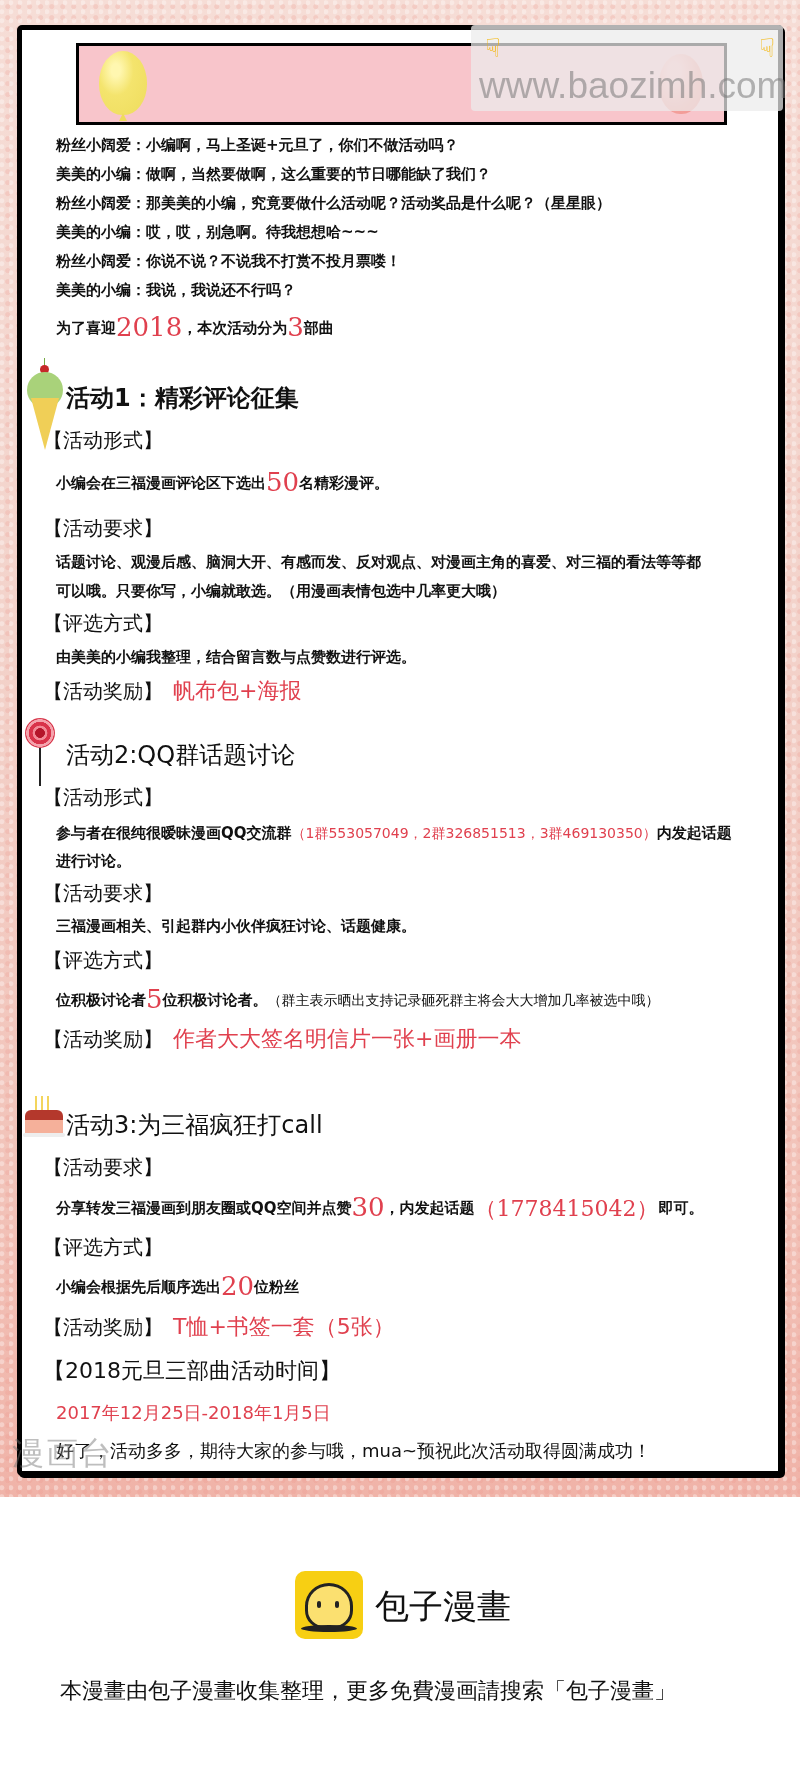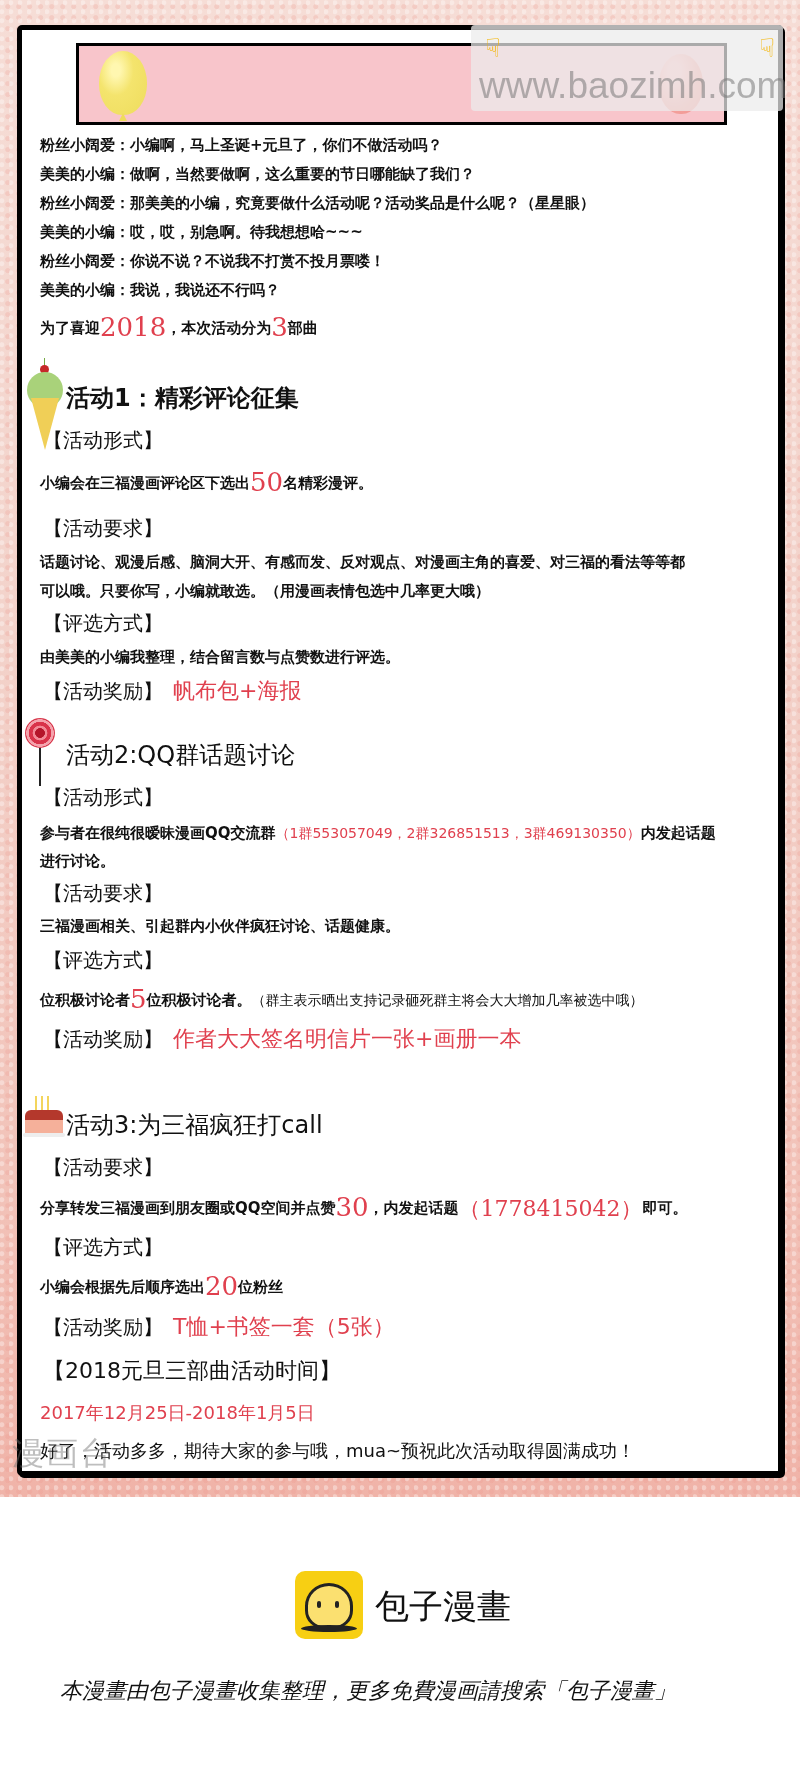--- a/index.html
+++ b/index.html
@@ -59,20 +59,21 @@
     position: absolute; left: 60px; top: 2px; font-size: 28px; color: rgba(120,120,120,0.55);
     letter-spacing: 4px; white-space: nowrap;
   }
   .wm-top .line2 {
     position: absolute; left: 8px; top: 36px; font-size: 37px; color: rgba(120,120,120,0.55);
     white-space: nowrap; font-family: "Liberation Sans", sans-serif;
   }
   .t {
     position: absolute; white-space: nowrap; font-weight: bold; font-size: 15px; line-height: 20px;
     color: #111;
+    margin-left: 16px;
   }
   .red { color: #e0404e; font-weight: normal; }
   .big-red { color: #e0404e; font-weight: normal; font-size: 26px; vertical-align: -3px; font-family: "DejaVu Serif", serif; }
   .sec-title { position: absolute; white-space: nowrap; font-size: 24px; line-height: 30px; color: #111; }
   .sub { position: absolute; white-space: nowrap; font-size: 20px; line-height: 26px; color: #111; }
   .prize { font-size: 22px; color: #e0404e; margin-left: 10px; }
   .small { font-size: 14px; font-weight: normal; }
   
   .icecream { position: absolute; left: 27px; top: 358px; width: 36px; height: 96px; }
   .icecream .scoop { position: absolute; left: 0; top: 14px; width: 36px; height: 36px; border-radius: 50%; background: #a9d27a; }
@@ -100,21 +101,21 @@
   .logo .bun { position: absolute; left: 10px; top: 12px; width: 48px; height: 46px; border: 3px solid #222;
     border-radius: 50% 50% 40% 40%; background: #fbe070; box-sizing: border-box; }
   .logo .eye { position: absolute; top: 30px; width: 4px; height: 7px; background: #222; border-radius: 2px; }
   .logo .eye.l { left: 22px; } .logo .eye.r { left: 40px; }
   .logo .base { position: absolute; left: 6px; top: 54px; width: 56px; height: 7px; background: #222; border-radius: 50%; }
   .brand {
     position: absolute; left: 375px; top: 1584px; font-size: 34px; font-weight: normal; color: #111; white-space: nowrap;
   }
   .footer-text {
     position: absolute; left: 0; width: 736px; top: 1676px; text-align: center;
-    font-size: 22px; color: #111; white-space: nowrap; font-style: italic;
+    font-size: 22px; color: #111; white-space: nowrap;
   }
 </style>
 </head>
 <body>
 
 <div class="pink-bg"></div>
 
 <div class="card"></div>
 
 <div class="banner">

